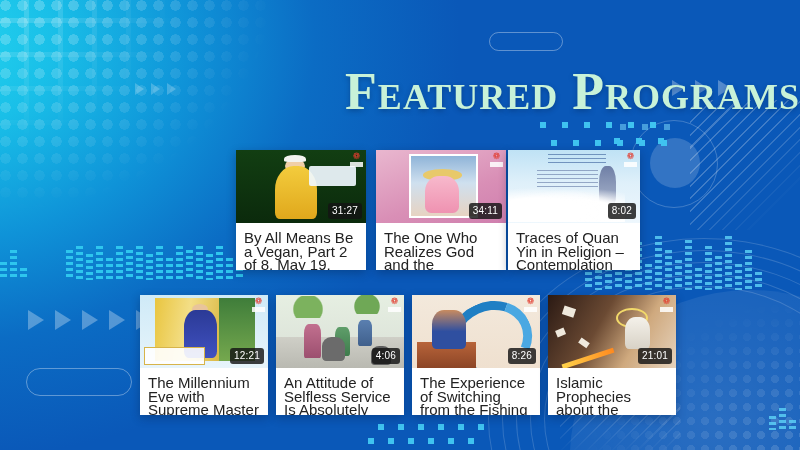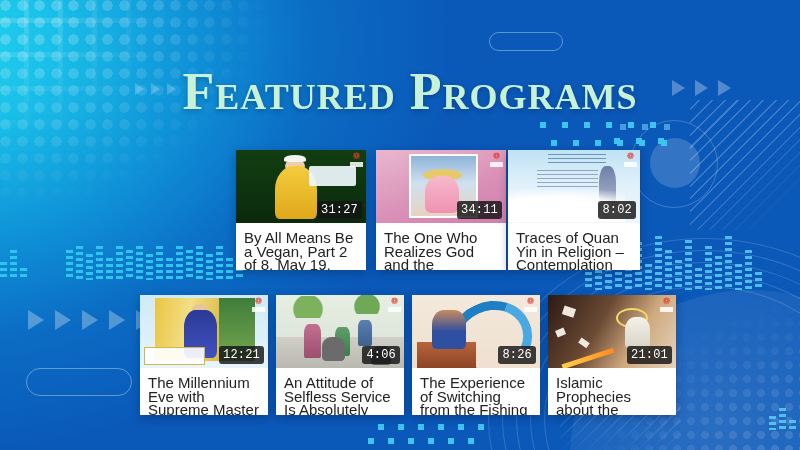--- a/index.html
+++ b/index.html
@@ -76,21 +76,21 @@
   .eq i{display:block;width:7px;}
   .eq.seg i{background-image:linear-gradient(#2ec6ee 0 3px, transparent 3px 6px);background-size:100% 6px;}
   .eq.seg2 i{background-image:linear-gradient(rgba(90,205,245,.85) 0 3px, transparent 3px 6px);background-size:100% 6px;}
   
   .sq-grid{position:absolute;}
   .sq-grid i{position:absolute;width:6px;height:6px;background:#3fc3f0;}
   .sq-grid.dim i{background:rgba(120,215,250,.55);}
 
   
   .title{
-    position:absolute;left:0;right:0;top:62px;text-align:center;
+    position:absolute;left:0;right:0;top:62px;text-align:right;
     font-family:"Liberation Serif", serif;
     font-weight:700;
     font-size:52px;
     letter-spacing:1px;
     color:#c8f2d8;
     text-shadow:0 2px 5px rgba(0,30,70,.35);
     font-variant:small-caps;
     padding-left:20px;
   }
 
@@ -98,22 +98,22 @@
   .card{
     position:absolute;background:#ffffff;
     box-shadow:0 3px 9px rgba(0,25,60,.33);
     overflow:hidden;
   }
   .thumb{position:relative;width:100%;height:73px;overflow:hidden;}
   .thumb .art{position:absolute;inset:0;}
   .badge-dur{
     position:absolute;right:4px;bottom:4px;
     background:rgba(20,20,20,.82);color:#fff;
-    font-size:12px;line-height:1;padding:3px 4px;border-radius:3px;
-    font-family:Liberation Mono, monospace;letter-spacing:.2px;
+    font-size:10px;line-height:1;padding:3px 4px;border-radius:3px;
+    font-family:Liberation Sans, sans-serif;letter-spacing:.2px;
   }
   .logo-mark{
     position:absolute;right:3px;top:2px;width:13px;height:16px;
     display:flex;flex-direction:column;align-items:center;
   }
   .logo-mark .bird{font-size:9px;line-height:9px;color:#e23b2e;}
   .logo-mark .bar{width:13px;height:5px;background:rgba(255,255,255,.85);margin-top:1px;
     font-size:3px;line-height:5px;color:#333;text-align:center;overflow:hidden;}
   .ctitle{
     padding:8px 8px 9px 8px;color:#222;font-size:15px;line-height:13.5px;

